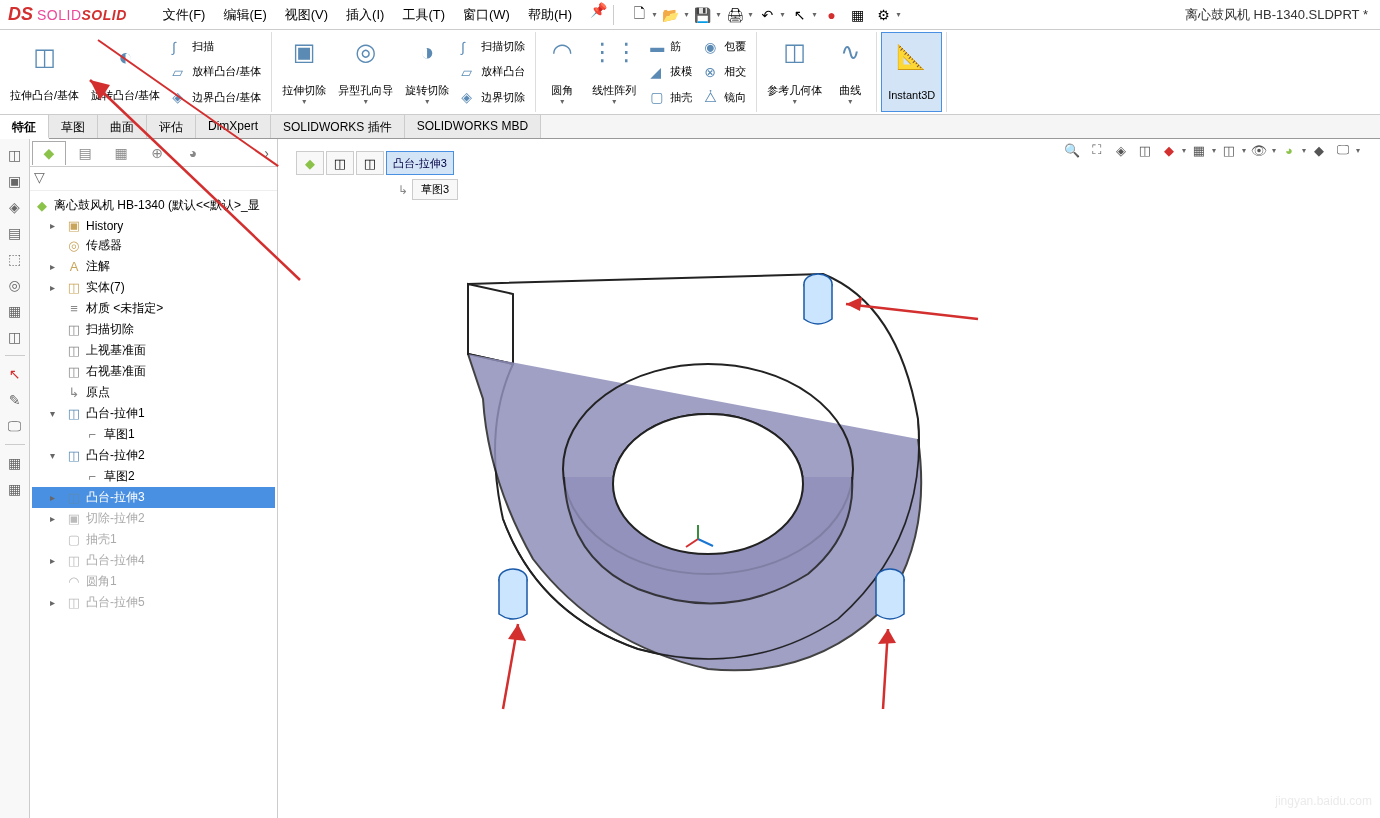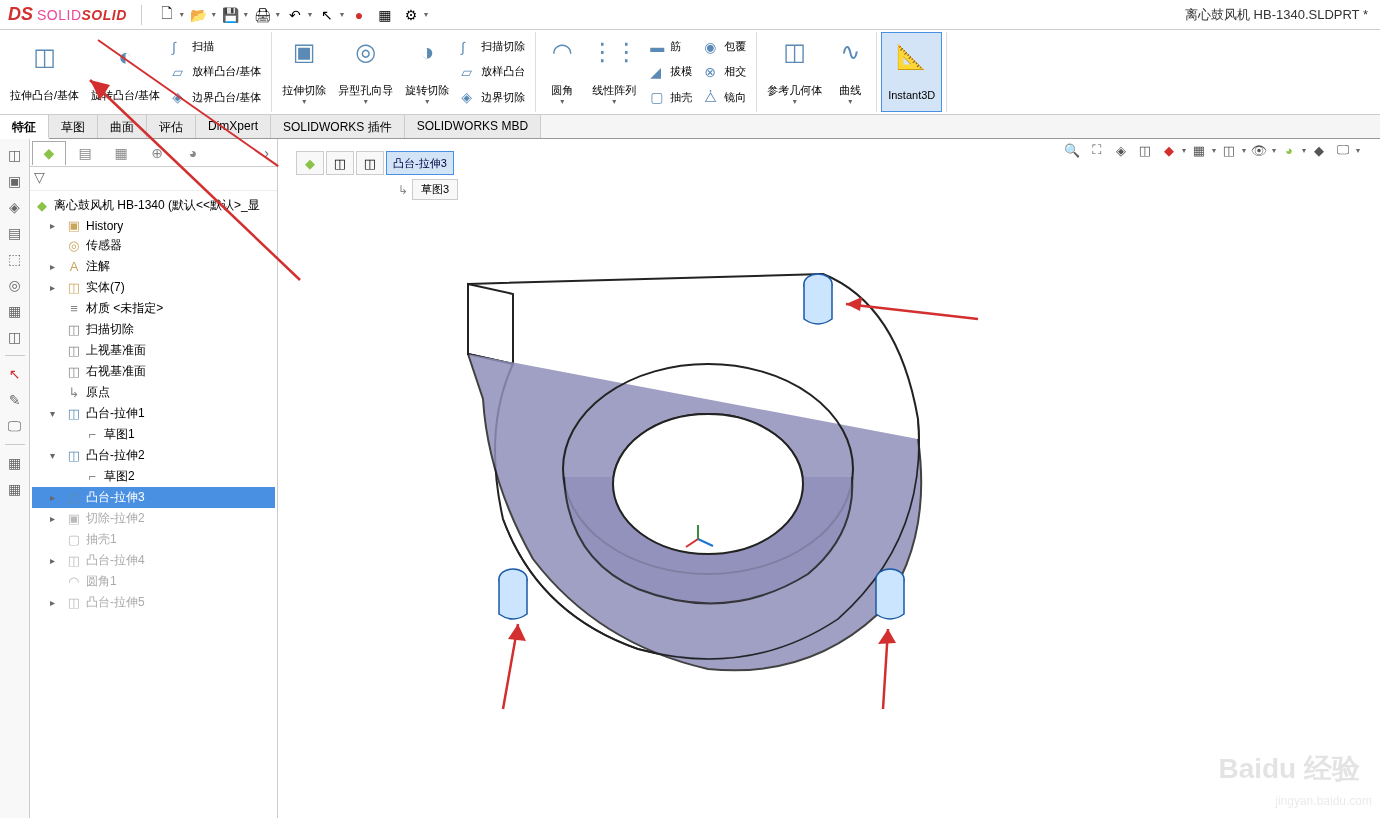--- a/index.html
+++ b/index.html
@@ -95,20 +95,30 @@
 </head>
 <body>
 
 <div class="menubar">
   <div class="logo">
     <span class="logo-icon">DS</span>
     <span class="logo-text">
       <span class="logo-solid">SOLID</span>
       <span class="logo-works">SOLID</span>
     </span>
+  </div>
+  <div class="menu-items">
+    <span class="menu-item">文件(F)</span>
+    <span class="menu-item">编辑(E)</span>
+    <span class="menu-item">视图(V)</span>
+    <span class="menu-item">插入(I)</span>
+    <span class="menu-item">工具(T)</span>
+    <span class="menu-item">窗口(W)</span>
+    <span class="menu-item">帮助(H)</span>
+    <span class="pin-icon">📌</span>
   </div>
   <div class="menubar-sep"></div>
   <div class="qat">
     <span class="qat-btn">🗋</span>
       <span class="qat-dd">▾</span>
     <span class="qat-btn">📂</span>
       <span class="qat-dd">▾</span>
     <span class="qat-btn">💾</span>
       <span class="qat-dd">▾</span>
     <span class="qat-btn">🖨</span>
@@ -455,21 +465,20 @@
       <line x1="700" y1="180" x2="568" y2="165" stroke="#d32f2f" stroke-width="2.5"></line>
       <polygon points="568,165 584,158 582,172" fill="#d32f2f"></polygon>
       <line x1="225" y1="570" x2="240" y2="485" stroke="#d32f2f" stroke-width="2.5"></line>
       <polygon points="240,485 230,500 248,502" fill="#d32f2f"></polygon>
       <line x1="605" y1="570" x2="610" y2="490" stroke="#d32f2f" stroke-width="2.5"></line>
       <polygon points="610,490 600,505 618,504" fill="#d32f2f"></polygon>
     </svg>
 
     <div class="red-arrow-line" style="top:-100px; left:-180px; width:220px; transform: rotate(35deg);"></div>
 
-    <div class="watermark">Baidu 经验</div>
     <div class="watermark2">jingyan.baidu.com</div>
   </div>
 </div>
 
 <svg style="position:absolute; top:30px; left:30px; pointer-events:none;" width="300" height="260">
   <line x1="60" y1="50" x2="270" y2="250" stroke="#d32f2f" stroke-width="2.5"></line>
   <polygon points="60,50 80,55 70,70" fill="#d32f2f"></polygon>
 </svg>
 
 </body></html>

